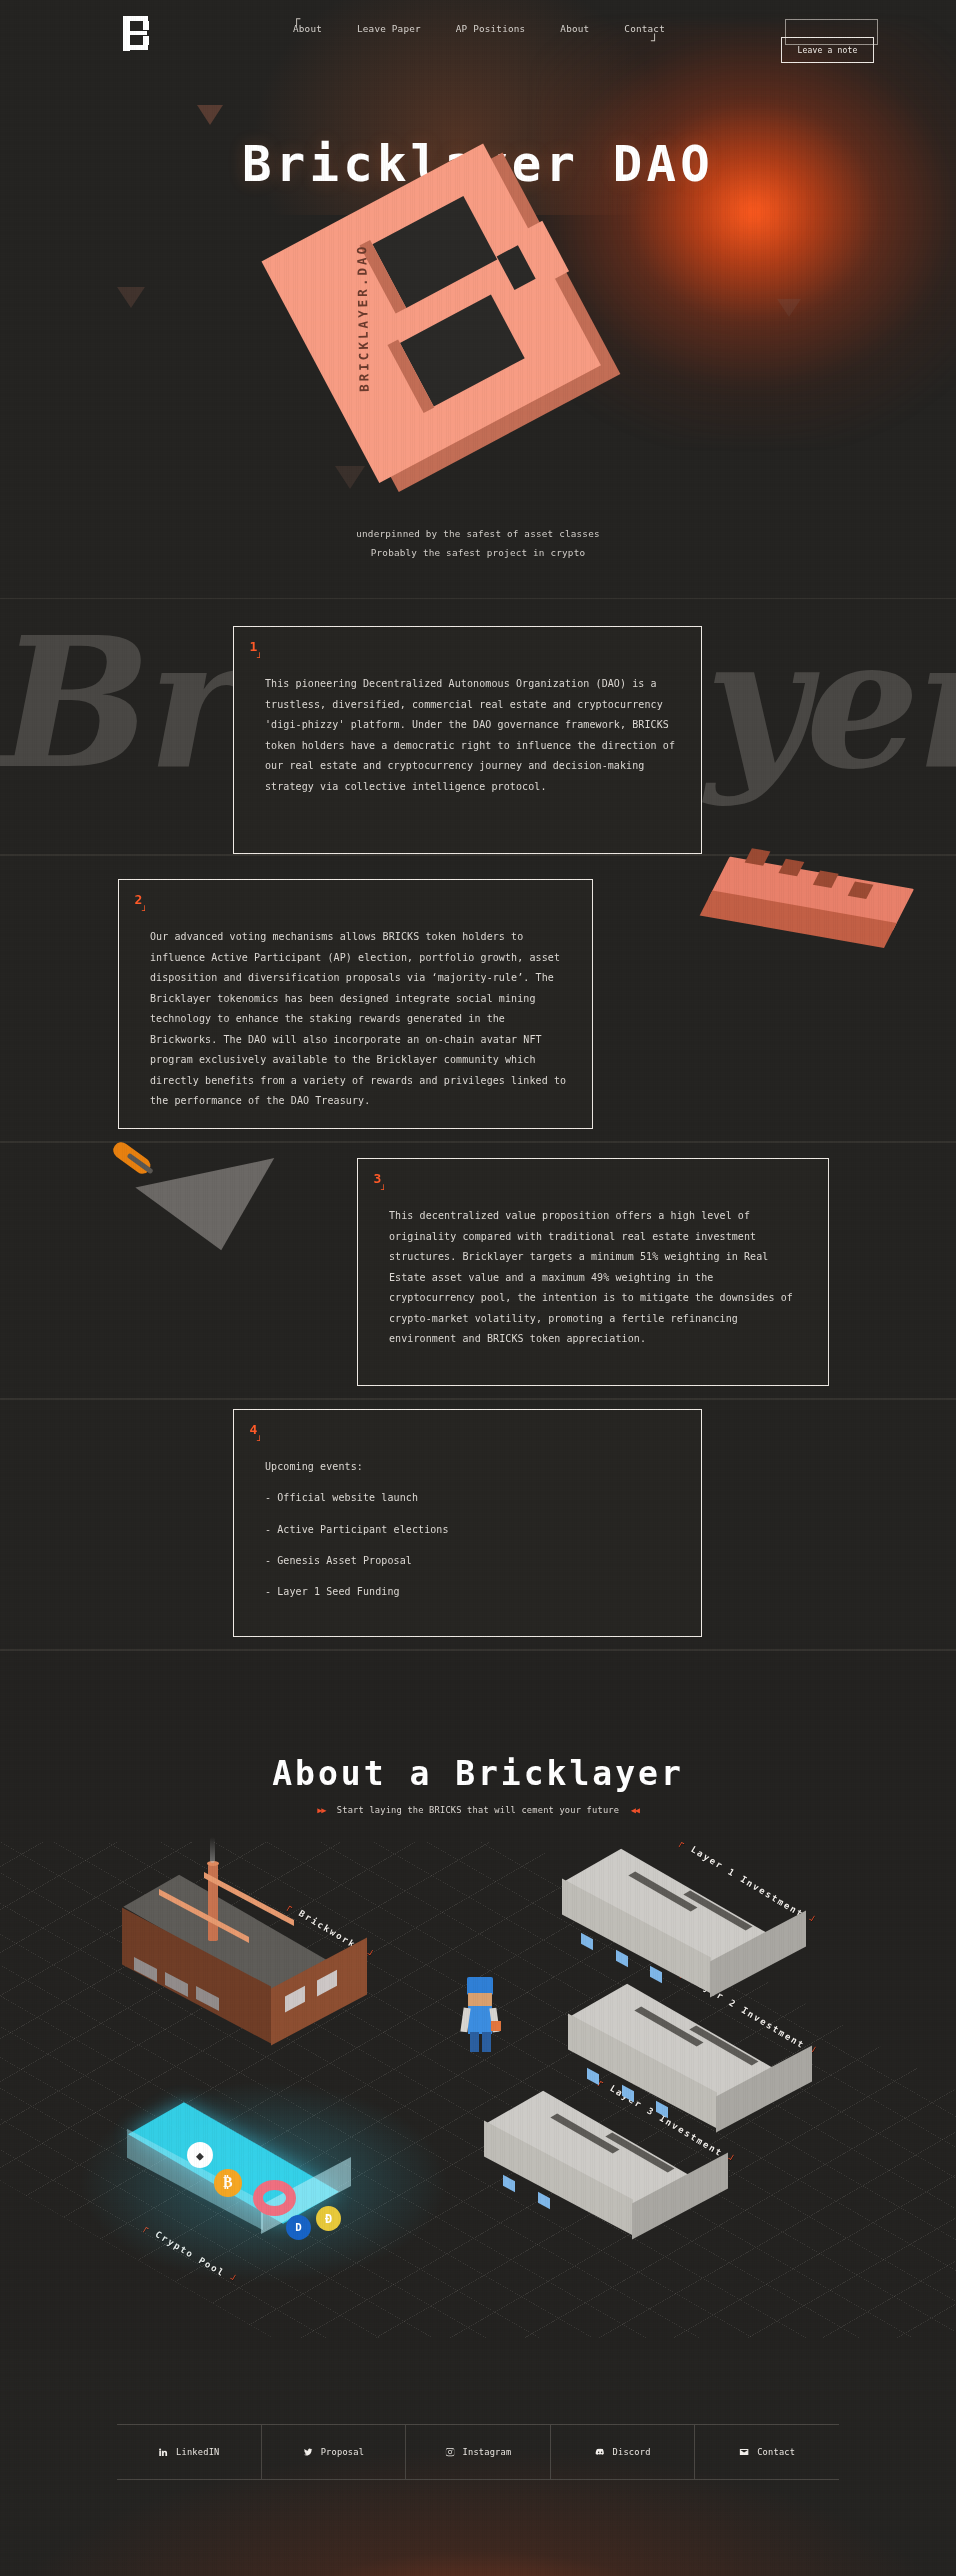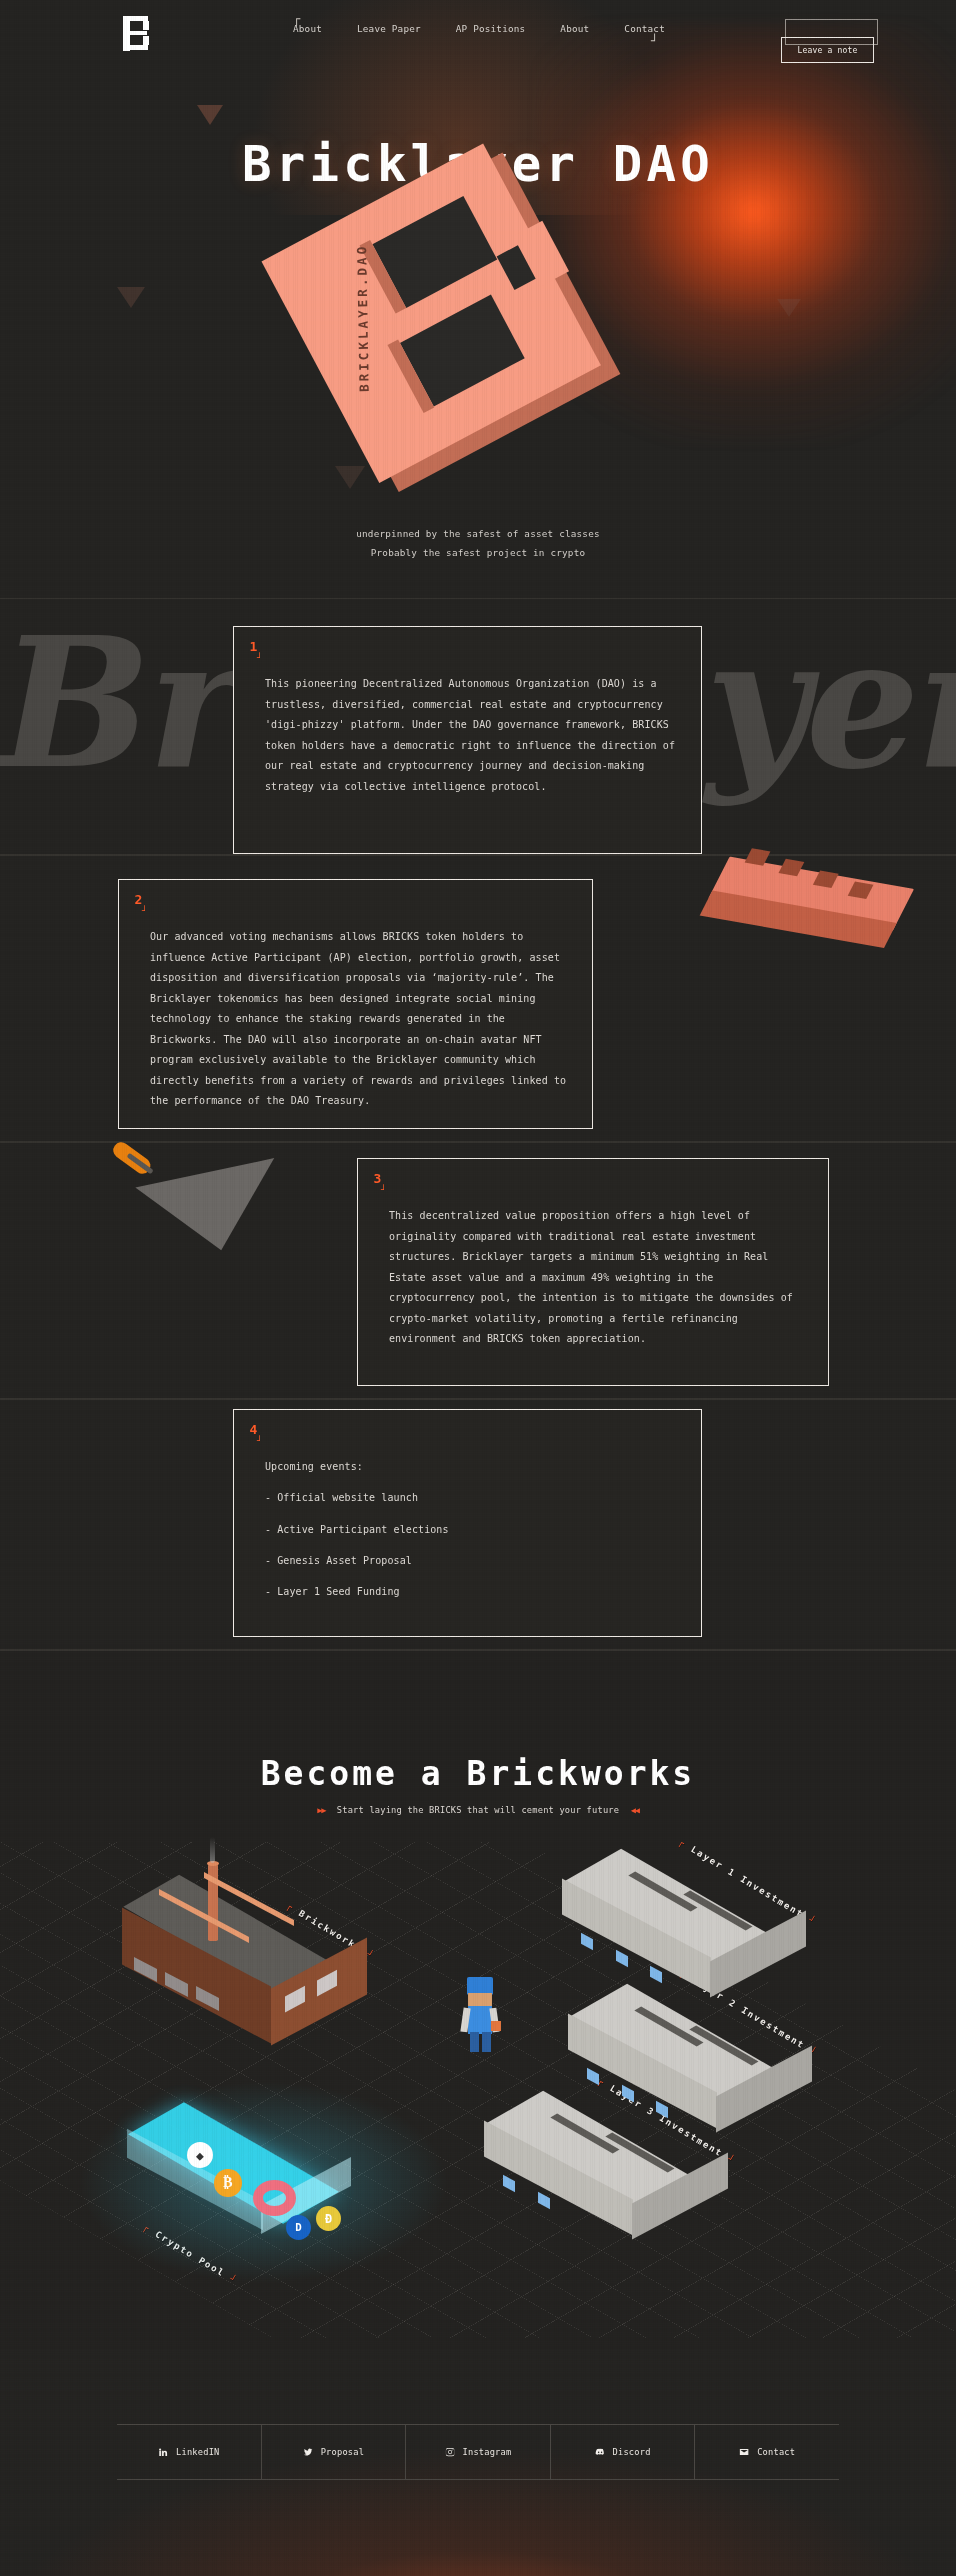--- a/index.html
+++ b/index.html
@@ -234,21 +234,21 @@
     <div class="body">
       <p>Upcoming events:</p>
       <p>- Official website launch</p>
       <p>- Active Participant elections</p>
       <p>- Genesis Asset Proposal</p>
       <p>- Layer 1 Seed Funding</p>
     </div>
   </div>
 
   <div class="iso-section">
-    <div class="iso-title">Become a Brickworks</div>
+    <div class="iso-title">About a Bricklayer</div>
     <div class="iso-sub">
       <span class="arrow">▶▶</span>
       <span style="margin:0 6px;">Start laying the BRICKS that will cement your future</span>
       <span class="arrow">◀◀</span>
     </div>
 
     <div class="grid-floor"></div>
 
     <div class="bld" style="left:114px;top:212px;width:275px;height:179px;z-index:6;">
       <div style="position:absolute;left:24px;top:32px;width:197px;height:90px;background:#5e5c58;

